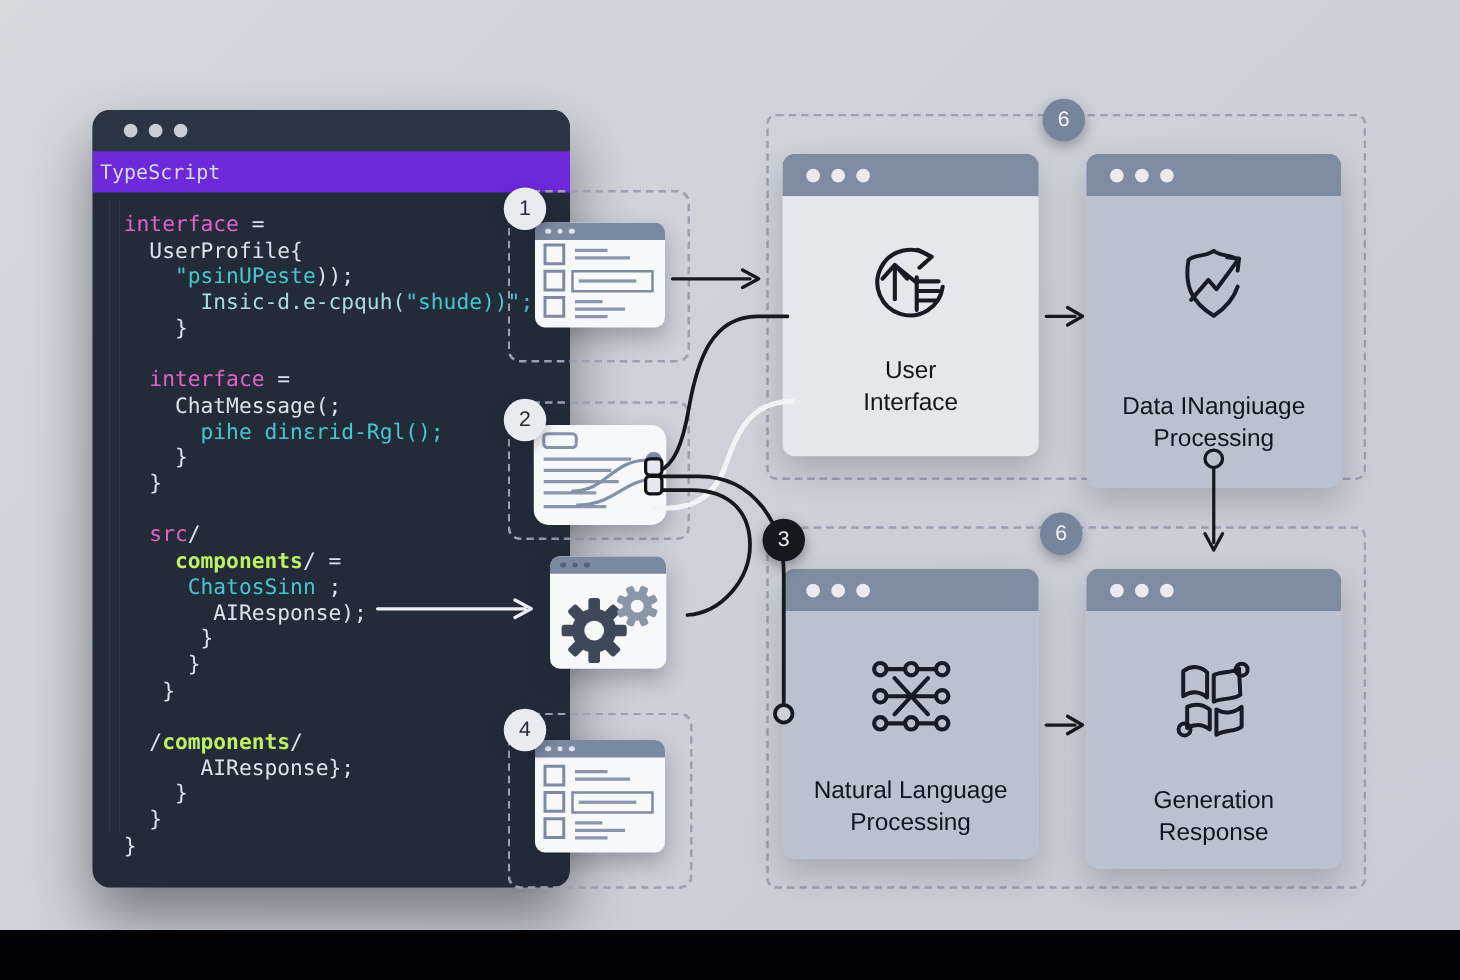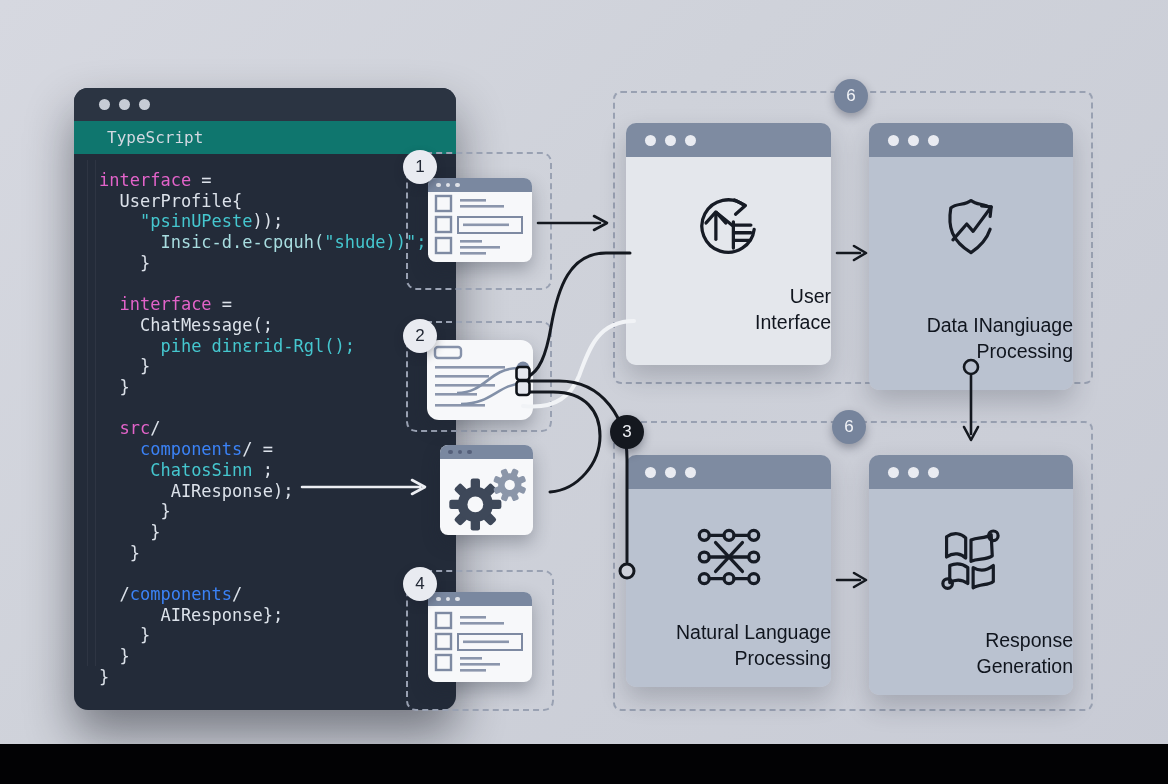--- a/index.html
+++ b/index.html
@@ -10,25 +10,25 @@
   }
   
   .editor{
     position:absolute;left:74px;top:88px;width:382px;height:622px;
     background:#232b39;border-radius:14px;box-shadow:0 24px 48px rgba(10,14,22,.45);
     z-index:1;overflow:hidden;
   }
   .editor-topbar{height:33px;background:#2b3442;display:flex;align-items:center;padding-left:25px;gap:9px;}
   .dot{border-radius:50%;}
   .dot-lg{width:11px;height:11px;background:#c7ccd5;}
-  .editor-titlebar{height:33px;background:#0f766e;display:flex;align-items:center;padding-left:33px;}
+  .editor-titlebar{height:33px;background:#6d28d9;display:flex;align-items:center;padding-left:6px;}
   .editor-title{font-family:"DejaVu Sans Mono",monospace;font-size:16px;color:#d3d8e1;}
   .code-area{padding:16px 0 0 25px;font-family:"DejaVu Sans Mono",monospace;font-size:17px;line-height:20.7px;white-space:pre;}
   .tok-kw{color:#e263c9;} .tok-plain{color:#dce2ea;} .tok-str{color:#45c7cf;}
-  .tok-str2{color:#a8dde0;} .tok-mod{color:#3b82f6;}
+  .tok-str2{color:#a8dde0;} .tok-mod{color:#bef264;font-weight:bold;}
   .indent-guide{position:absolute;width:1px;top:72px;bottom:44px;background:rgba(255,255,255,.05);}
   
   .dashed{position:absolute;border:2px dashed #99a1b2;border-radius:10px;z-index:2;}
   .badge{position:absolute;width:34px;height:34px;border-radius:50%;display:flex;align-items:center;justify-content:center;
          font-size:17px;font-weight:500;z-index:5;}
   .badge-light{background:#e9ebf1;color:#232936;box-shadow:0 4px 10px rgba(25,30,45,.3);}
   .badge-slate{background:#76849c;color:#f2f4f8;box-shadow:0 4px 10px rgba(25,30,45,.35);}
   .badge-dark{background:#14181f;color:#eef0f5;box-shadow:0 4px 10px rgba(25,30,45,.4);}
   
   .thumb{position:absolute;background:#f7f8fa;border-radius:8px;box-shadow:0 8px 18px rgba(30,36,50,.3);z-index:3;overflow:hidden;}
@@ -36,21 +36,21 @@
   .dot-sm{width:4.5px;height:4.5px;background:#dfe2e8;}
   .dot-sm-dark{width:4.5px;height:4.5px;background:#55607a;}
   .card2{position:absolute;background:#f7f8fa;border-radius:12px;box-shadow:0 8px 18px rgba(30,36,50,.3);z-index:3;}
   
   .flow-card{position:absolute;border-radius:10px;box-shadow:0 12px 26px rgba(30,36,50,.22);z-index:3;overflow:hidden;}
   .flow-titlebar{height:34px;background:#7e8ba1;display:flex;align-items:center;padding-left:19px;gap:9px;}
   .dot-md{width:11px;height:11px;background:#e9ebf1;}
   .card-body-light{position:absolute;left:0;right:0;top:34px;bottom:0;background:#e4e7ec;}
   .card-body-gray{position:absolute;left:0;right:0;top:34px;bottom:0;background:#bac2d0;}
   .card-icon{position:absolute;left:50%;transform:translateX(-50%);}
-  .card-label{position:absolute;left:0;right:0;text-align:right;font-size:19.5px;line-height:26px;color:#10151e;font-weight:500;}
+  .card-label{position:absolute;left:0;right:0;text-align:center;font-size:19.5px;line-height:26px;color:#10151e;font-weight:500;}
   
   #overlay{position:absolute;left:0;top:0;z-index:4;pointer-events:none;}
   .footer-bar{position:absolute;left:0;right:0;top:744px;height:40px;background:#020204;z-index:6;}
 </style>
 </head>
 <body>
 
 <div id="canvas">
 
   <div class="editor">
@@ -293,22 +293,22 @@
       <svg width="68" height="68" viewBox="0 0 64 64" fill="none" stroke="#161b25" stroke-width="3" stroke-linecap="round" stroke-linejoin="round">
         <path d="M9 13 C16 8 23 10 27 14 L27 33 C23 29 16 27 9 32 Z"></path>
         <path d="M32 16 C39 13 45 15 51 11 L52 31 C46 35 39 33 32 36 Z"></path>
         <path d="M12 40 C19 37 25 39 29 42 L29 57 C25 54 19 52 12 56 Z"></path>
         <path d="M34 42 C41 46 48 44 53 40 L53 55 C48 59 41 57 34 61 Z"></path>
         <circle cx="53" cy="12" r="4.5"></circle>
         <circle cx="10" cy="57" r="4.5"></circle>
       </svg>
     </span>
     <div class="card-label" style="bottom:16px;">
+      <div>Generation</div>
       <div>Response</div>
-      <div>Generation</div>
     </div>
   </div>
 
   <svg id="overlay" width="1168" height="784" viewBox="0 0 1168 784">
     <g fill="none" stroke-linecap="round" stroke-linejoin="round">
 
       <path d="M634 321 C598 321 589 349 579 376 C569 401 549 409 523 406" stroke="#f1f3f6" stroke-width="4"></path>
 
       <path d="M302 487 H420 M412 480 L425 487 L412 494" stroke="#eceef3" stroke-width="2.6"></path>
 

